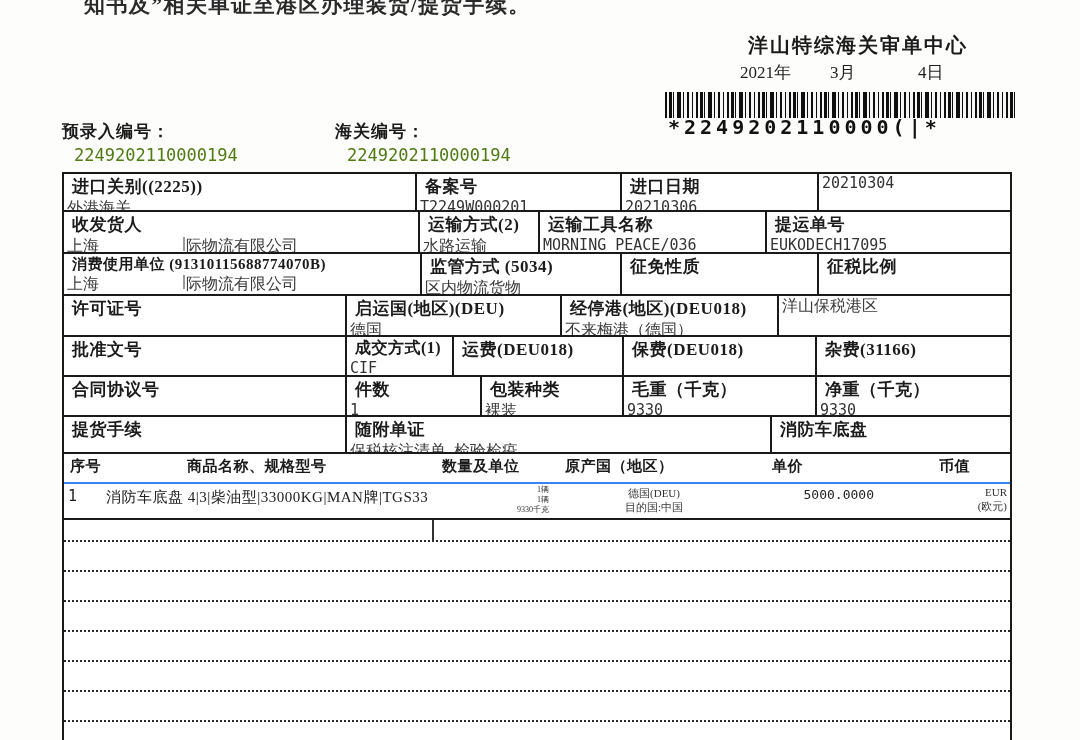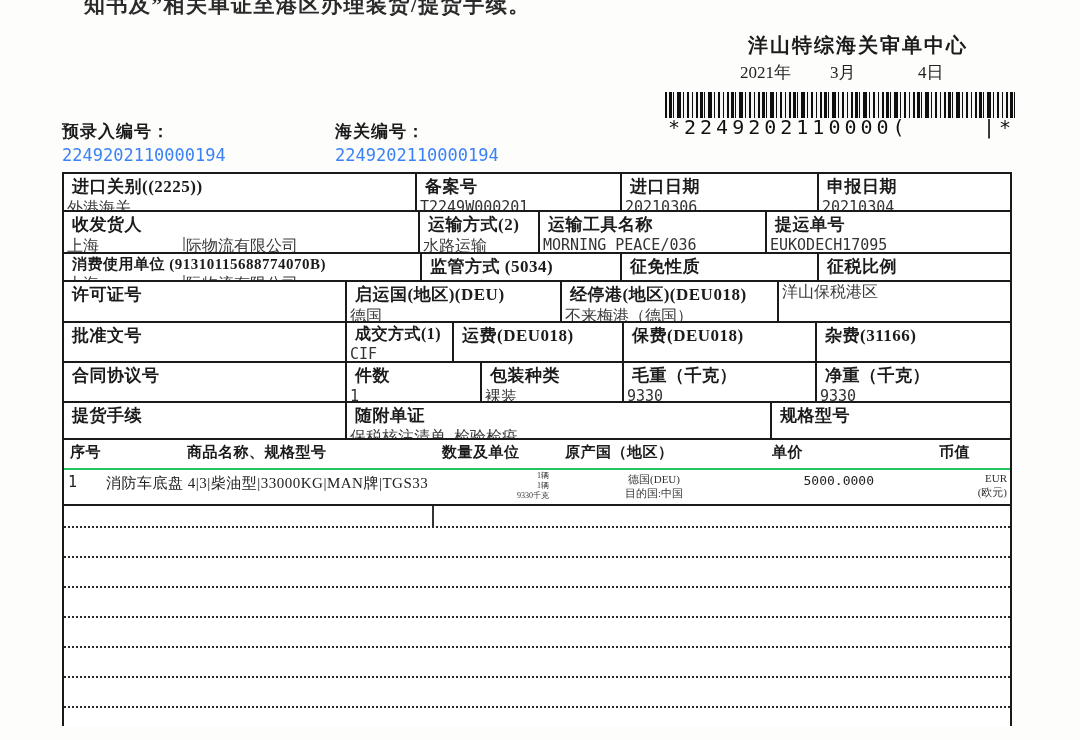--- a/index.html
+++ b/index.html
@@ -7,40 +7,40 @@
   .page { position:relative; width:1080px; height:740px; background:#fdfdfc; overflow:hidden; color:#1b1b1b; }
 
   .top-notice { position:absolute; left:84px; top:-9px; font-size:21px; font-weight:600; letter-spacing:1.5px; color:#2a2a2a; }
 
   .center-name { position:absolute; left:748px; top:32px; font-size:20px; font-weight:600; letter-spacing:2px; }
   .date-line { position:absolute; top:61px; font-size:17px; color:#222; }
   .date-year { left:740px; } .date-month { left:830px; } .date-day { left:918px; }
 
   .barcode { position:absolute; left:665px; top:92px; width:350px; height:26px;
     background:repeating-linear-gradient(90deg,#0e0e0e 0 2px,#f6f6f6 2px 4px,#0e0e0e 4px 7px,#f6f6f6 7px 8px,#0e0e0e 8px 9px,#f6f6f6 9px 12px,#0e0e0e 12px 16px,#f6f6f6 16px 18px,#0e0e0e 18px 19px,#f6f6f6 19px 22px,#0e0e0e 22px 24px,#f6f6f6 24px 27px,#0e0e0e 27px 28px,#f6f6f6 28px 31px); }
-  .barcode-text { position:absolute; left:668px; top:115px; width:347px; display:flex; justify-content:space-between;
-    font-family:"DejaVu Sans Mono",monospace; font-size:20px; font-weight:normal; letter-spacing:4px; color:#111; }
+  .barcode-text { position:absolute; left:668px; top:115px; width:347px; display:flex; 
+    font-family:"DejaVu Sans Mono",monospace; font-size:20px; font-weight:bold; letter-spacing:4px; color:#111; }
 
   .entry-block { position:absolute; top:120px; font-size:17px; }
   .entry-block .lbl { font-weight:600; letter-spacing:1px; }
-  .entry-block .val { font-family:"DejaVu Sans Mono",monospace; font-size:17px; margin-top:2px; color:#3b82f6; }
+  .entry-block .val { font-family:"DejaVu Sans Mono",monospace; font-size:17px; margin-top:2px; color:#4d7c0f;margin-left:12px; }
   .pre-entry { left:62px; } .customs-no { left:335px; }
 
   .doc-table { position:absolute; left:62px; top:172px; width:950px;
     border:2px solid #1a1a1a; border-bottom:none; background:#fff; }
   .row { display:flex; border-bottom:2px solid #1a1a1a; }
   .cell { position:relative; border-right:2px solid #1a1a1a; overflow:hidden; }
   .cell:last-child { border-right:none; }
   .label { font-weight:bold; font-size:17px; padding:1px 0 0 8px; letter-spacing:0.5px; white-space:nowrap; }
   .value { font-size:16px; padding-left:3px; color:#3a3a3a; white-space:nowrap; }
   .value.mono { font-family:"DejaVu Sans Mono",monospace; font-size:15px; color:#333; }
   .redact-gap { display:inline-block; width:84px; }
   .remnant { display:inline-block; width:2px; height:14px; background:#9a9a9a; margin-right:1px; }
 
-  .goods-header { position:relative; height:30px; border-bottom:2px solid #22c55e; }
+  .goods-header { position:relative; height:30px; border-bottom:2px solid #3b82f6; }
   .goods-header span { position:absolute; top:3px; font-weight:bold; font-size:15px; letter-spacing:0.5px; }
   .gh-seq { left:6px; } .gh-name { left:123px; } .gh-qty { left:378px; } .gh-origin { left:501px; } .gh-price { left:708px; } .gh-curr { left:875px; }
 
   .item-row { position:relative; height:36px; border-bottom:2px solid #1a1a1a; }
   .item-seq { position:absolute; left:4px; top:3px; font-size:15px; font-family:"DejaVu Sans Mono",monospace; }
   .item-name { position:absolute; left:42px; top:4px; font-size:15px; letter-spacing:0.5px; color:#222; white-space:nowrap; }
   .item-qty { position:absolute; left:400px; top:1px; width:85px; text-align:right; font-size:8px; line-height:10px; color:#333; }
   .item-origin { position:absolute; left:530px; top:2px; width:120px; text-align:center; font-size:11px; line-height:14px; color:#333; }
   .item-price { position:absolute; left:720px; top:3px; width:90px; text-align:right; font-size:13px; font-family:"DejaVu Sans Mono",monospace; color:#222; }
   .item-curr { position:absolute; left:875px; top:1px; width:68px; text-align:right; font-size:11px; line-height:14px; color:#333; }
@@ -89,21 +89,20 @@
       </div>
       <div class="cell" style="flex:0 0 205px">
         <div class="label">备案号</div>
         <div class="value mono">T2249W000201</div>
       </div>
       <div class="cell" style="flex:0 0 197px">
         <div class="label">进口日期</div>
         <div class="value mono">20210306</div>
       </div>
       <div class="cell" style="flex:1">
-        <div class="label">申报日期</div>
         <div class="value mono">20210304</div>
       </div>
     </div>
 
     <div class="row" style="height:42px">
       <div class="cell" style="flex:0 0 356px">
         <div class="label">收发货人</div>
         <div class="value">
           <span>上海</span><span class="redact-gap"></span><span class="remnant"></span><span>际物流有限公司</span>
         </div>
@@ -115,21 +114,21 @@
       <div class="cell" style="flex:0 0 227px">
         <div class="label">运输工具名称</div>
         <div class="value mono">MORNING PEACE/036</div>
       </div>
       <div class="cell" style="flex:1">
         <div class="label">提运单号</div>
         <div class="value mono">EUKODECH17095</div>
       </div>
     </div>
 
-    <div class="row" style="height:28px">
+    <div class="row" style="height:42px">
       <div class="cell" style="flex:0 0 358px">
         <div class="label" style="font-size:15px">消费使用单位 (91310115688774070B)</div>
         <div class="value">
           <span>上海</span><span class="redact-gap"></span><span class="remnant"></span><span>际物流有限公司</span>
         </div>
       </div>
       <div class="cell" style="flex:0 0 200px">
         <div class="label">监管方式 (5034)</div>
         <div class="value">区内物流货物</div>
       </div>
@@ -210,21 +209,21 @@
     <div class="row" style="height:37px">
       <div class="cell" style="flex:0 0 283px">
         <div class="label">提货手续</div>
         <div class="value"></div>
       </div>
       <div class="cell" style="flex:0 0 425px">
         <div class="label">随附单证</div>
         <div class="value">保税核注清单, 检验检疫</div>
       </div>
       <div class="cell" style="flex:1">
-        <div class="label">规格型号</div>
+        <div class="label">消防车底盘</div>
         <div class="value"></div>
       </div>
     </div>
 
     <div class="goods-header">
       <span class="gh-seq">序号</span>
       <span class="gh-name">商品名称、规格型号</span>
       <span class="gh-qty">数量及单位</span>
       <span class="gh-origin">原产国（地区）</span>
       <span class="gh-price">单价</span>

